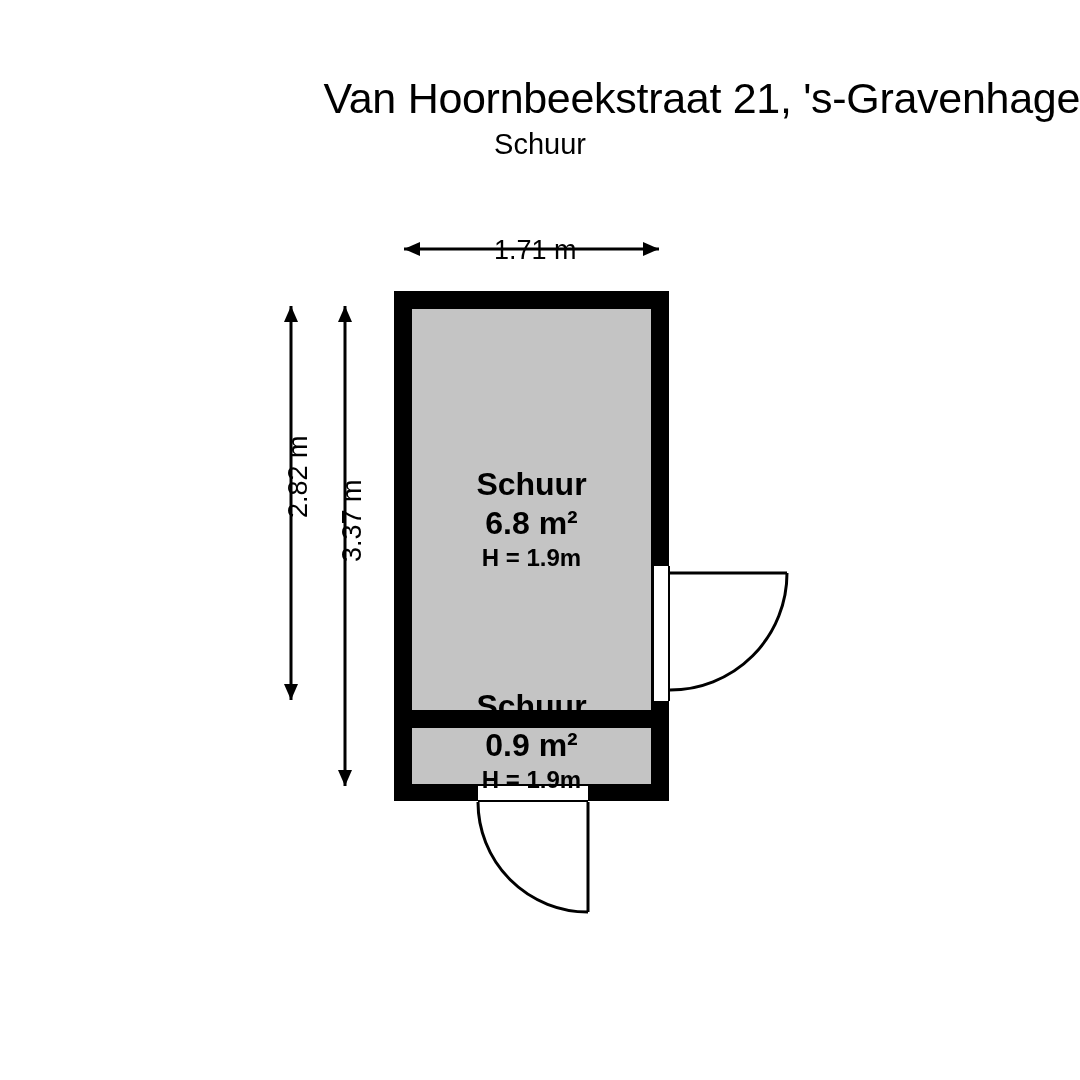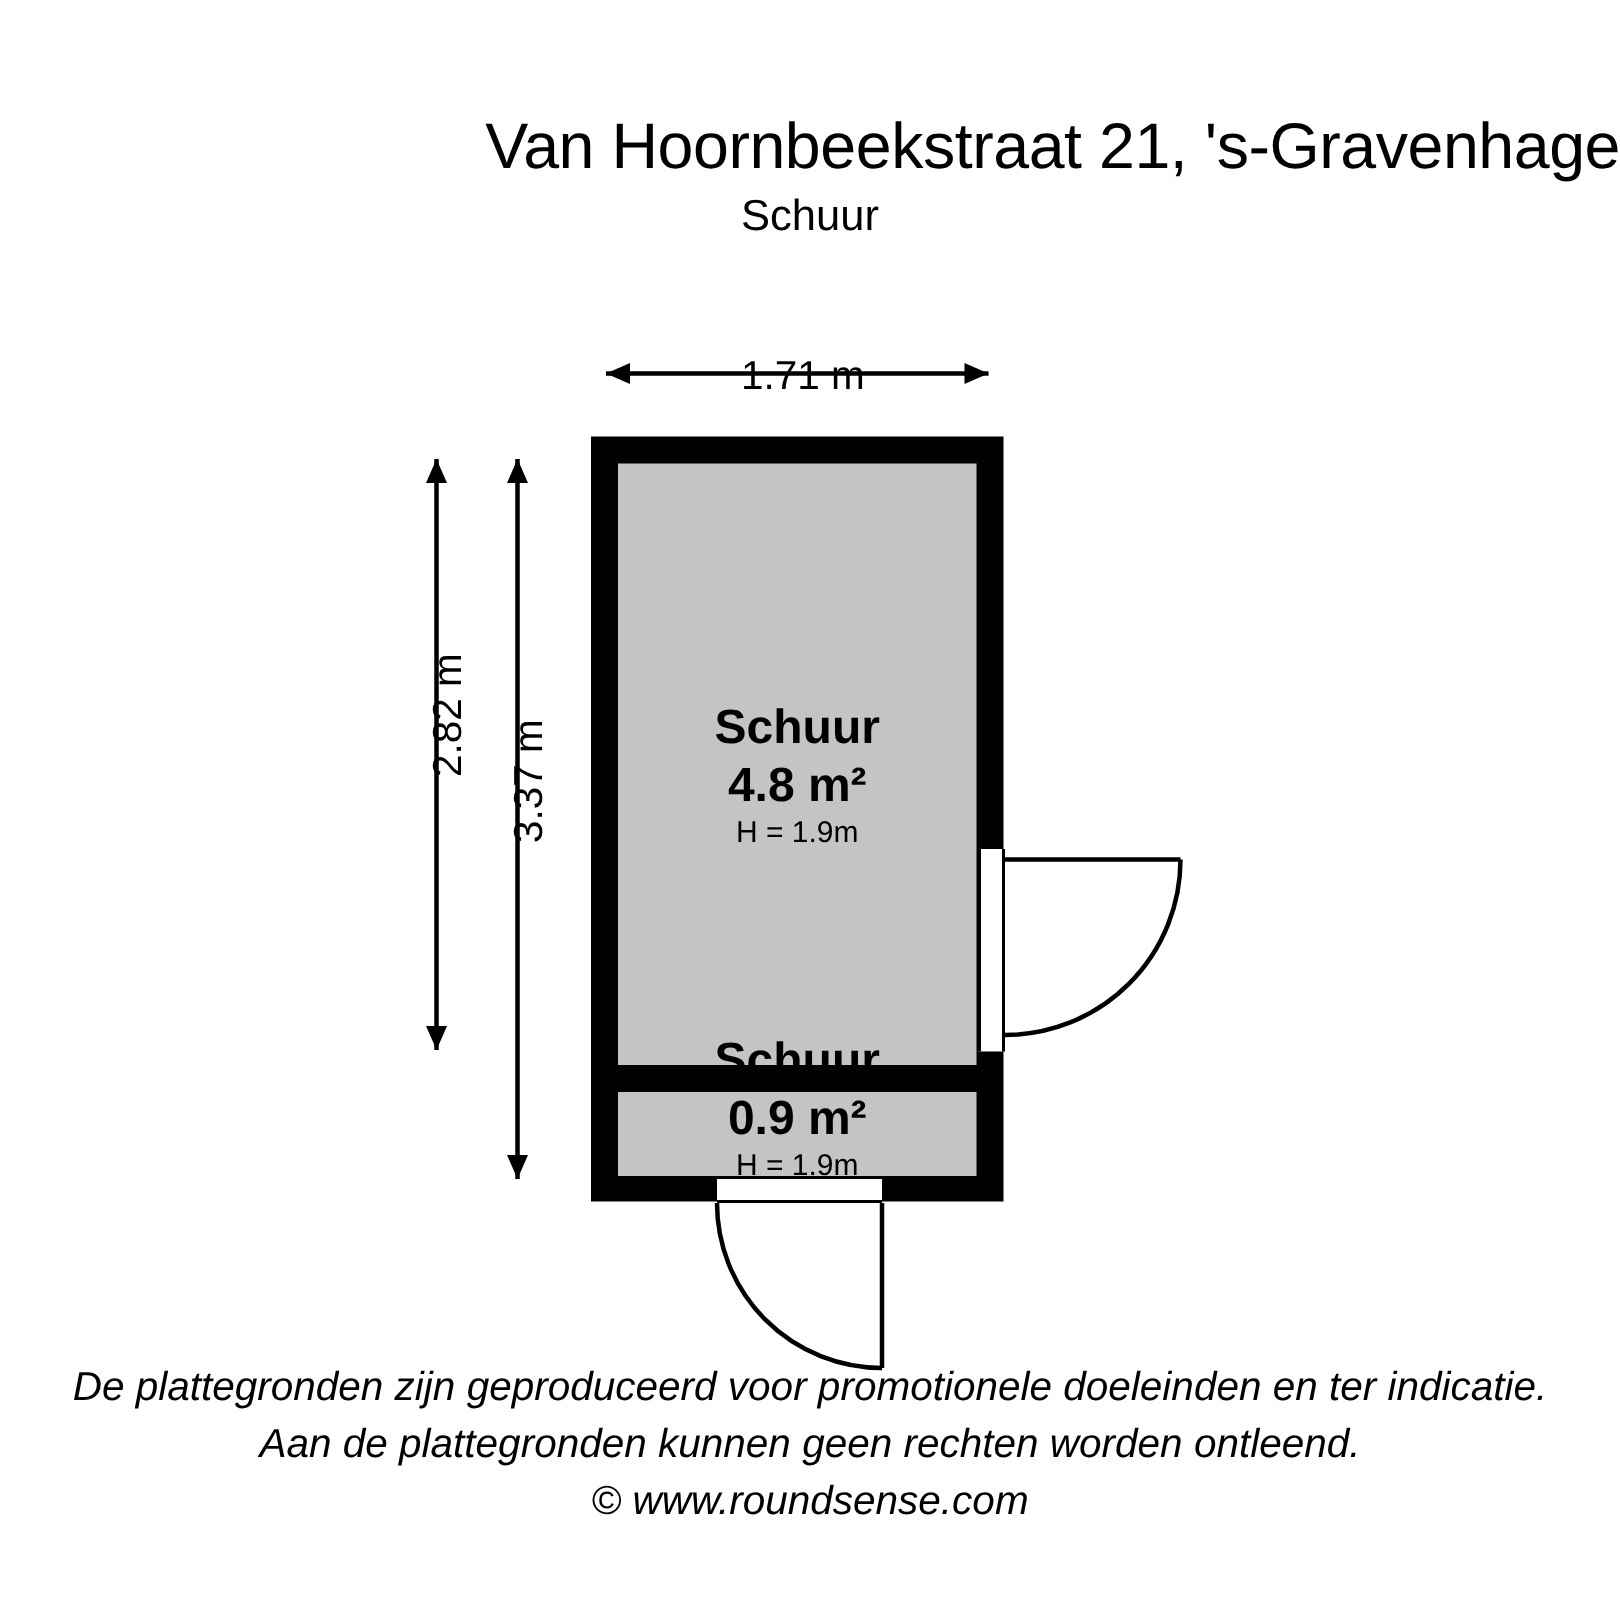--- a/index.html
+++ b/index.html
@@ -115,22 +115,22 @@
     font-size: 32px;
     font-weight: 700;
     display: block;
   }
   .room-label .area {
     font-size: 32px;
     font-weight: 700;
     display: block;
   }
   .room-label .height {
-    font-size: 20px;
-    font-weight: 400;
+    font-size: 24px;
+    font-weight: 700;
     display: block;
   }
   #room-schuur-main {
     left: 412px;
     top: 437px;
     width: 239px;
   }
   #room-schuur-small {
     left: 412px;
     top: 659px;
@@ -218,30 +218,25 @@
     </svg>
 
     <div class="dim-text" style="left:494px; top:207px;">1.71 m</div>
 
     <div class="dim-text dim-vert-text" style="left:283px; top:490px;">2.82 m</div>
 
     <div class="dim-text dim-vert-text" style="left:337px; top:534px;">3.37 m</div>
 
     <div class="room-label" id="room-schuur-main">
       <span class="name">Schuur</span>
-      <span class="area">4.8 m²</span>
+      <span class="area">6.8 m²</span>
       <span class="height">H = 1.9m</span>
     </div>
 
     <div class="room-label" id="room-schuur-small">
       <span class="name">Schuur</span>
       <span class="area">0.9 m²</span>
       <span class="height">H = 1.9m</span>
     </div>
   </div>
 
-  <div class="footer">
-    <div>De plattegronden zijn geproduceerd voor promotionele doeleinden en ter indicatie.</div>
-    <div>Aan de plattegronden kunnen geen rechten worden ontleend.</div>
-    <div>© www.roundsense.com</div>
-  </div>
 
 </div>
 
 </body></html>

